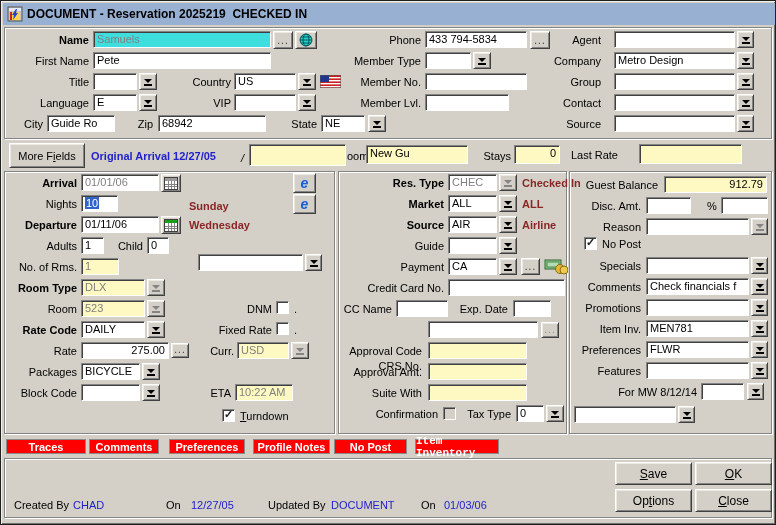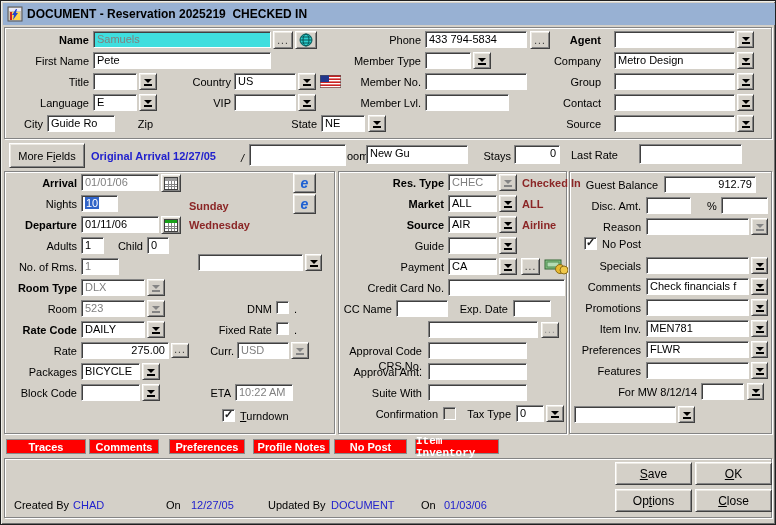--- a/index.html
+++ b/index.html
@@ -10,21 +10,21 @@
   .titlebar{position:absolute;left:2px;top:2px;width:772px;height:22px;background:#98b1d3;
      display:flex;align-items:center;padding-left:4px;gap:4px;}
   .title-text{font-size:12px;font-weight:bold;color:#000;white-space:pre;}
   .group{position:absolute;border:1px solid #848484;box-shadow:inset 1px 1px 0 #ffffff, 1px 1px 0 #ffffff;}
   .lbl{position:absolute;height:13px;line-height:13px;white-space:nowrap;}
   .r{text-align:right;} .b{font-weight:bold;}
   .maroon{color:#8b2626;font-weight:bold;}
   .blue{color:#2121cd;}
   .fld{position:absolute;height:17px;background:#fff;border:1px solid;border-color:#848484 #ffffff #ffffff #848484;
      box-shadow:inset 1px 1px 0 #404040;padding:1px 3px 0 3px;line-height:13px;white-space:pre;overflow:hidden;}
-  .gr{background:#ffffff;} .gt{color:#808080;} .rt{text-align:right;}
+  .gr{background:#fef9c3;} .gt{color:#808080;} .rt{text-align:right;}
   .cyan{background:#3fdede;}
   .sel{background:#3164c8;color:#fff;padding:0 1px;}
   .btn{position:absolute;background:#d4d0c8;border:1px solid;border-color:#ffffff #404040 #404040 #ffffff;
      box-shadow:inset 1px 1px 0 #ece9e2, inset -1px -1px 0 #848484;
      display:flex;align-items:center;justify-content:center;color:#000;}
   .dd{width:18px;height:17px;flex-direction:column;gap:1px;padding-top:1px;}
   .dd .tri{width:0;height:0;border-left:4px solid transparent;border-right:4px solid transparent;border-top:4px solid #000;}
   .dd .bar{width:8px;height:2px;background:#000;}
   .dd.off .tri{border-top-color:#848484;} .dd.off .bar{background:#848484;}
   .ell{font-size:10px;letter-spacing:1px;line-height:8px;align-items:flex-end;padding-bottom:3px;color:#333;}
@@ -107,20 +107,21 @@
   <div class="lbl r" style="left:150px;top:96px;width:80px;">VIP</div>
   <div class="fld" style="left:233px;top:93px;width:62px;"></div>
   <div class="btn dd" style="left:297px;top:93px;">
       <span class="tri"></span>
       <span class="bar"></span>
     </div>
 
   <div class="lbl r" style="left:8px;top:117px;width:34px;">City</div>
   <div class="fld" style="left:46px;top:114px;width:68px;">Guide Ro</div>
   <div class="lbl r" style="left:120px;top:117px;width:32px;">Zip</div>
+  <div class="fld" style="left:157px;top:114px;width:108px;">68942</div>
   <div class="lbl r" style="left:270px;top:117px;width:46px;">State</div>
   <div class="fld" style="left:320px;top:114px;width:44px;">NE</div>
   <div class="btn dd" style="left:367px;top:114px;">
       <span class="tri"></span>
       <span class="bar"></span>
     </div>
 
   <div class="lbl r" style="left:340px;top:33px;width:80px;">Phone</div>
   <div class="fld" style="left:424px;top:30px;width:102px;">433 794-5834</div>
   <div class="btn ell" style="left:529px;top:30px;width:20px;height:18px;">...</div>
@@ -131,21 +132,21 @@
       <span class="tri"></span>
       <span class="bar"></span>
     </div>
 
   <div class="lbl r" style="left:340px;top:75px;width:80px;">Member No.</div>
   <div class="fld" style="left:424px;top:72px;width:102px;"></div>
 
   <div class="lbl r" style="left:340px;top:96px;width:80px;">Member Lvl.</div>
   <div class="fld" style="left:424px;top:93px;width:84px;"></div>
 
-  <div class="lbl r" style="left:520px;top:33px;width:80px;font-weight:bold;">Agent</div>
+  <div class="lbl r" style="left:520px;top:33px;width:80px;">Agent</div>
   <div class="fld" style="left:613px;top:30px;width:121px;"></div>
   <div class="btn dd" style="left:736px;top:30px;width:17px;">
       <span class="tri"></span>
       <span class="bar"></span>
     </div>
 
   <div class="lbl r" style="left:520px;top:54px;width:80px;">Company</div>
   <div class="fld" style="left:613px;top:51px;width:121px;">Metro Design</div>
   <div class="btn dd" style="left:736px;top:51px;width:17px;">
       <span class="tri"></span>
@@ -367,21 +368,21 @@
   <div class="lbl r" style="left:462px;top:407px;width:48px;">Tax Type</div>
   <div class="fld" style="left:515px;top:404px;width:28px;">0</div>
   <div class="btn dd" style="left:545px;top:404px;">
       <span class="tri"></span>
       <span class="bar"></span>
     </div>
 
   <div class="group" style="left:568px;top:170px;width:203px;height:263px;"></div>
 
   <div class="lbl r" style="left:576px;top:178px;width:81px;">Guest Balance</div>
-  <div class="fld gr rt" style="left:663px;top:175px;width:92px;">912.79</div>
+  <div class="fld gr rt" style="left:663px;top:175px;width:103px;">912.79</div>
 
   <div class="lbl r" style="left:576px;top:199px;width:64px;">Disc. Amt.</div>
   <div class="fld" style="left:645px;top:196px;width:45px;"></div>
   <div class="lbl" style="left:706px;top:199px;">%</div>
   <div class="fld" style="left:720px;top:196px;width:47px;"></div>
 
   <div class="lbl r" style="left:576px;top:220px;width:64px;">Reason</div>
   <div class="fld" style="left:645px;top:217px;width:103px;"></div>
   <div class="btn dd off" style="left:750px;top:217px;width:17px;">
       <span class="tri"></span>

